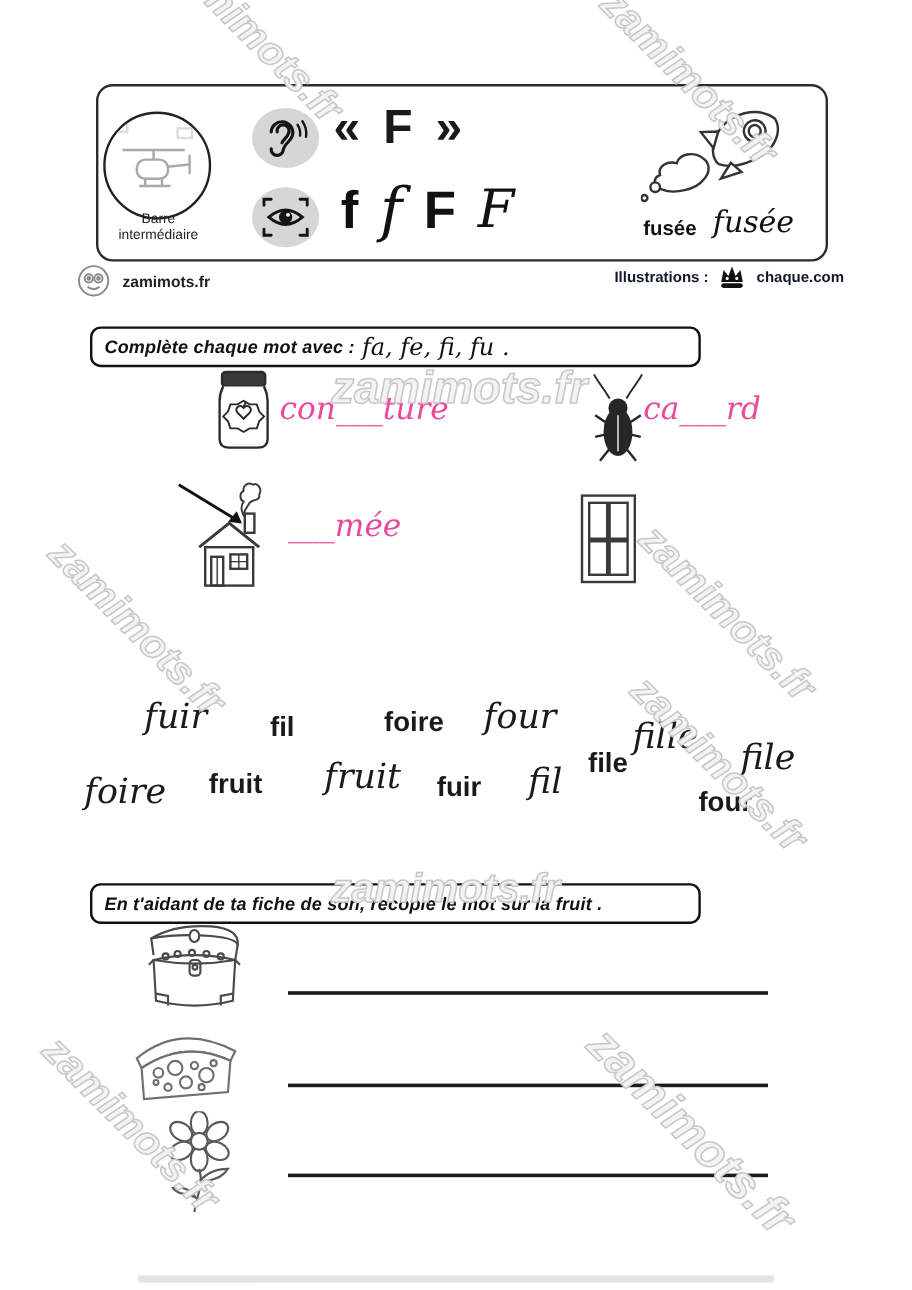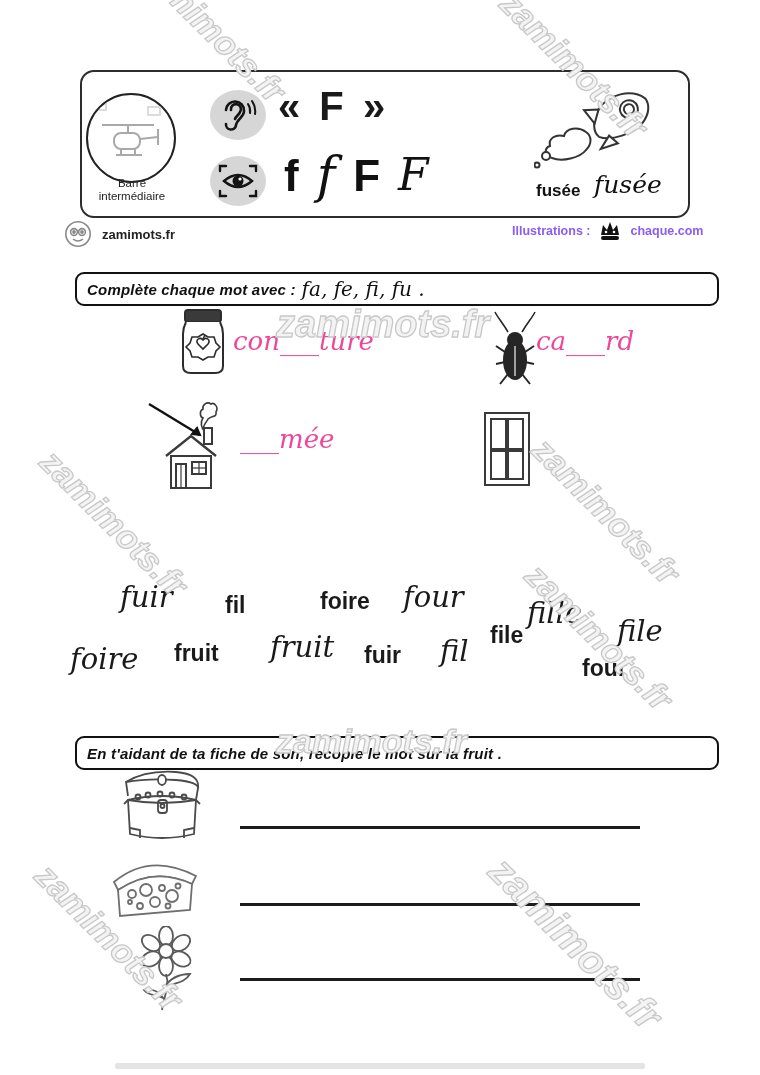--- a/index.html
+++ b/index.html
@@ -37,24 +37,24 @@
   .lf-cursive{font-family:"DejaVu Serif",serif;font-style:italic;font-size:50px;line-height:58px;}
   .rocket-wrap{position:absolute;left:534px;top:86px;width:126px;height:86px;}
   .exword-print{position:absolute;left:536px;top:181px;font-size:17px;font-weight:bold;}
   .exword-cursive{position:absolute;left:594px;top:170px;font-family:"DejaVu Serif",serif;
                   font-style:italic;font-size:25px;}
 
   
   .brand-left{position:absolute;left:64px;top:220px;display:flex;align-items:center;gap:10px;}
   .brand-site{font-size:13px;font-weight:bold;color:#222;}
   .brand-right{position:absolute;left:512px;top:220px;display:flex;align-items:center;gap:8px;}
-  .brand-label{font-size:12.5px;font-weight:bold;color:#8b5cf6;}
-
-  
-  .bar{position:absolute;left:75px;width:644px;height:34px;border:2.5px solid #111;border-radius:9px;
+  .brand-label{font-size:12.5px;font-weight:bold;color:#0f172a;}
+
+  
+  .bar{position:absolute;left:75px;width:509px;height:34px;border:2.5px solid #111;border-radius:9px;
        display:flex;align-items:center;padding-left:10px;box-sizing:border-box;background:transparent;}
   .bar-text{font-size:15px;font-weight:bold;font-style:italic;color:#111;letter-spacing:0.2px;}
   .bar-cursive{font-family:"DejaVu Serif",serif;font-style:italic;font-weight:normal;font-size:20px;
                margin-left:6px;}
   .bar1{top:272px;}
   .bar2{top:530px;}
   .bar3{top:736px;}
 
   
   .icon-abs{position:absolute;}

